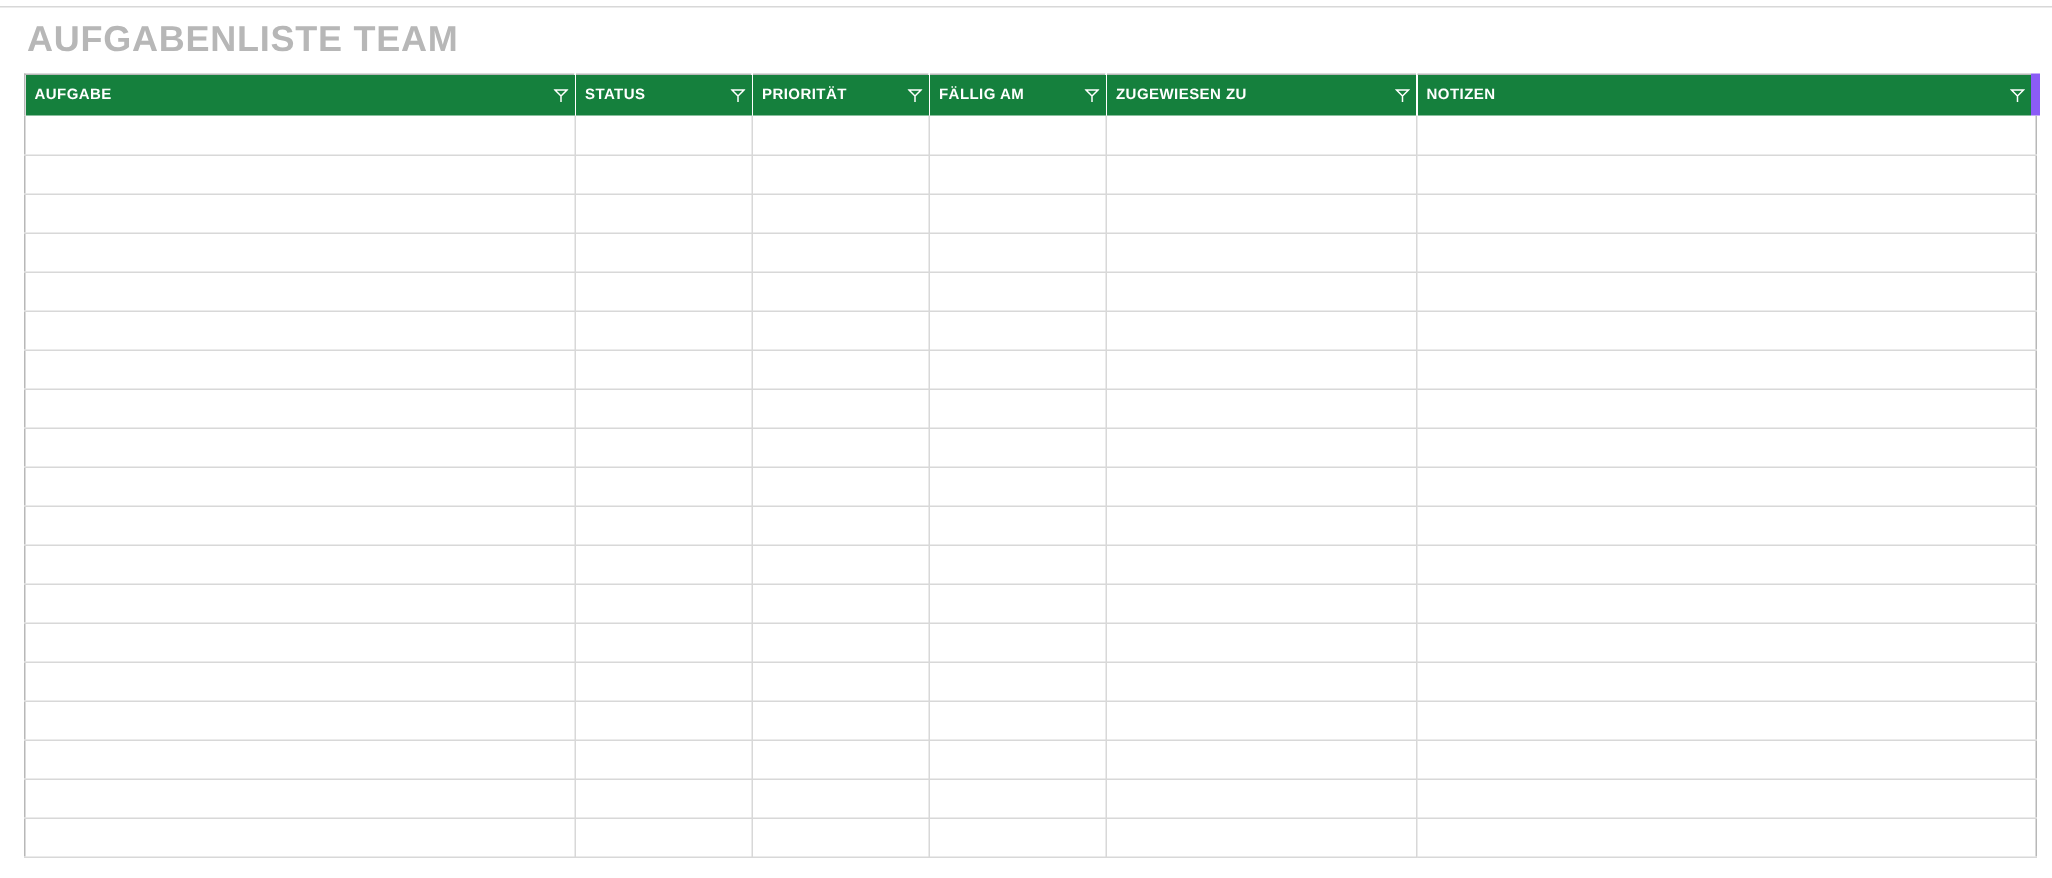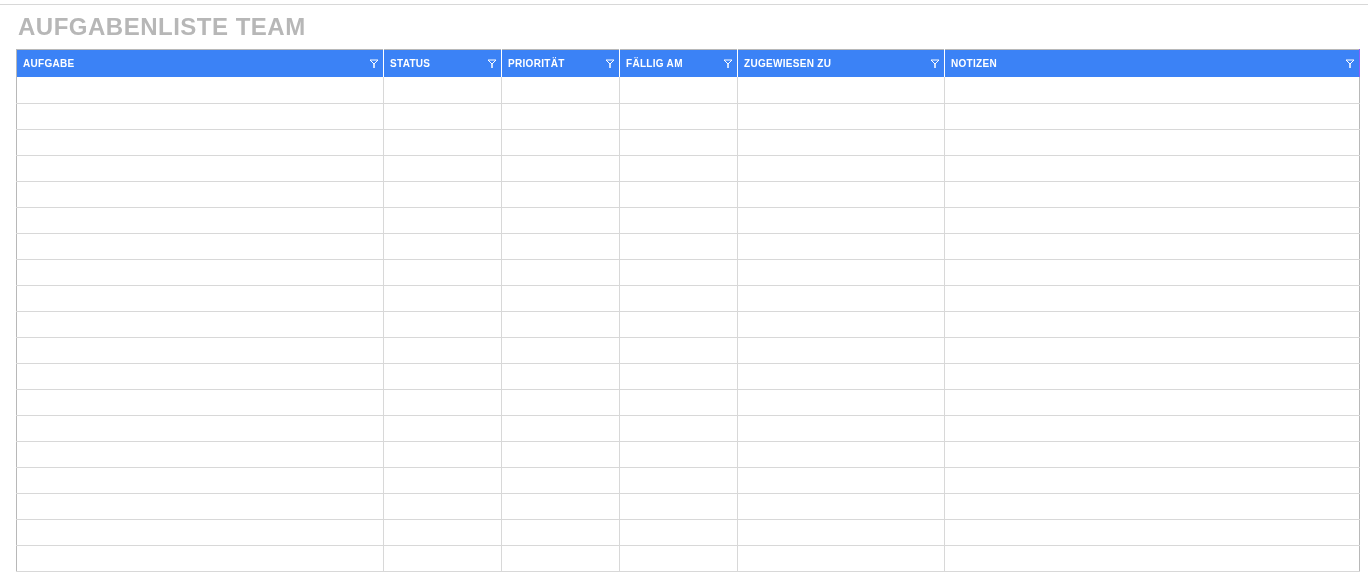--- a/index.html
+++ b/index.html
@@ -28,34 +28,34 @@
   .table-wrap {
     padding: 0 8px 0 16px;
   }
   table {
     border-collapse: collapse;
     width: 100%;
     table-layout: fixed;
     border: 1px solid #b8b8b8;
   }
   th {
-    background: #3b82f6;
+    background: #15803d;
     color: #ffffff;
     font-size: 10px;
     font-weight: 700;
     text-align: left;
     padding: 8px 6px 8px 6px;
     border-right: 1px solid #ffffff;
     position: relative;
     text-transform: uppercase;
     letter-spacing: 0.3px;
     white-space: nowrap;
   }
   th:last-child {
-    border-right: 1px solid #8b5cf6;
+    border-right: 6px solid #8b5cf6;
   }
   .filter-icon {
     position: absolute;
     right: 4px;
     top: 50%;
     transform: translateY(-50%);
     width: 10px;
     height: 10px;
   }
   .filter-icon svg {

